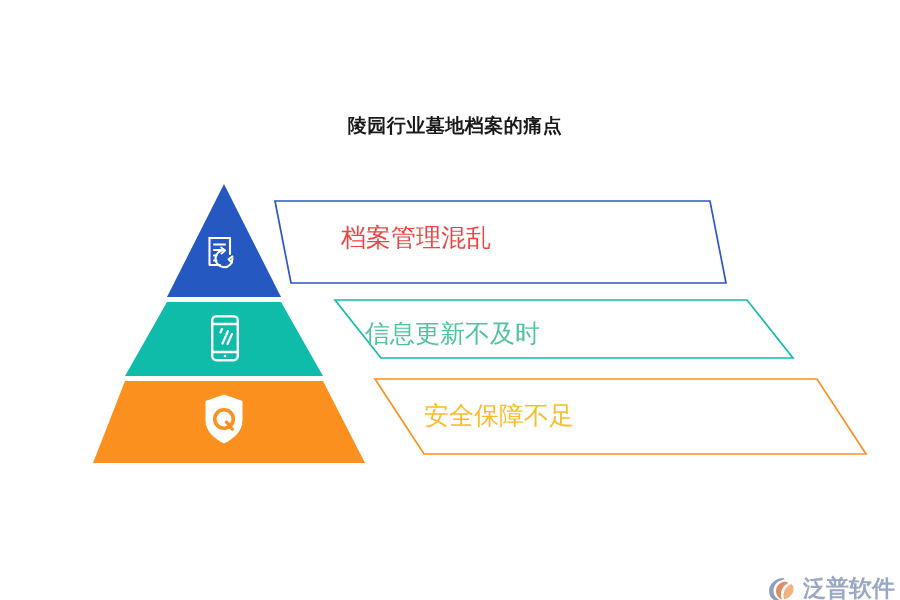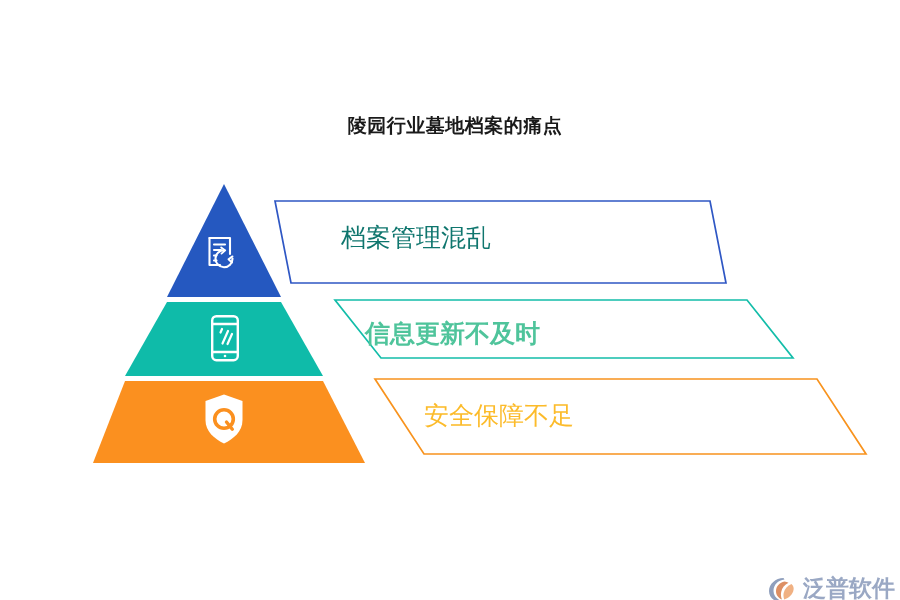--- a/index.html
+++ b/index.html
@@ -47,22 +47,22 @@
   }
 
   
   .band-label {
     position: absolute;
     font-size: 25px;
     line-height: 30px;
     white-space: nowrap;
     font-weight: normal;
   }
-  #label-0 { left: 336px; top: 222px; color: #0f766e; }
-  #label-1 { left: 360px; top: 318px; color: #4fc49b; font-weight: bold; }
+  #label-0 { left: 336px; top: 222px; color: #ef4444; }
+  #label-1 { left: 360px; top: 318px; color: #4fc49b; }
   #label-2 { left: 419px; top: 400px; color: #fcbb2a; }
 
   
   .logo-wrap {
     position: absolute;
     left: 762px;
     top: 538px;
     width: 132px;
     height: 48px;
     margin-top: 36px;

